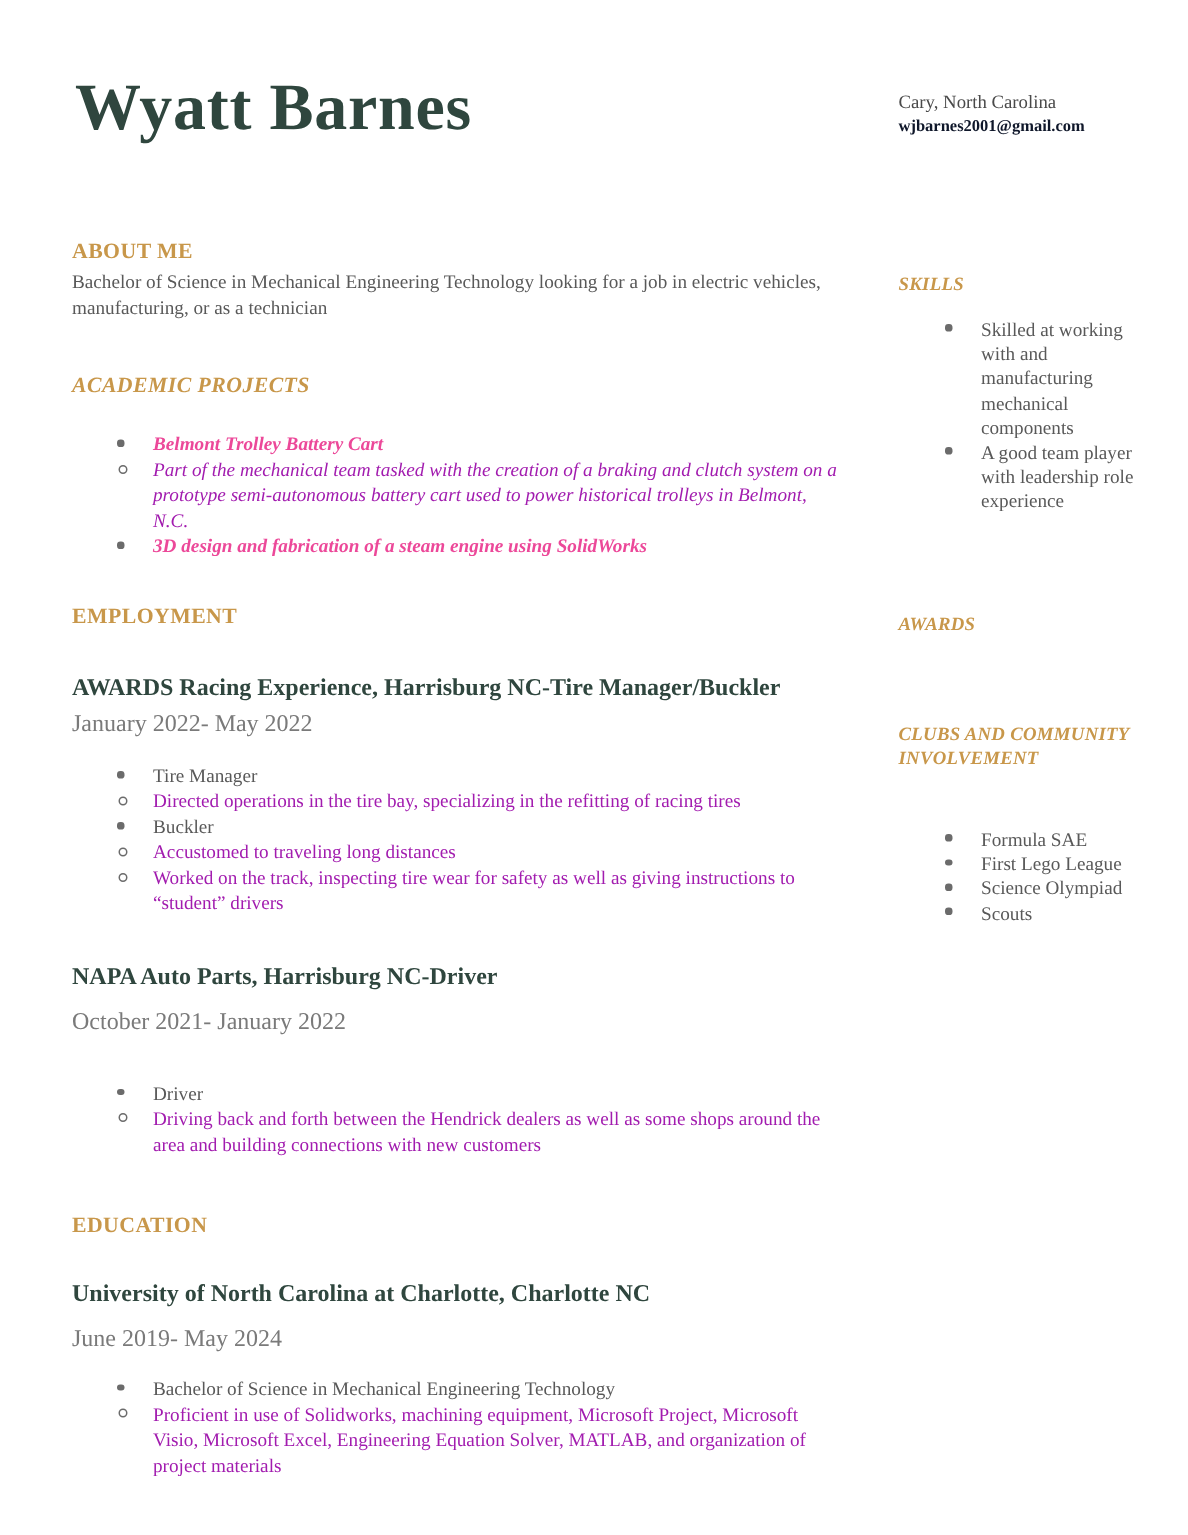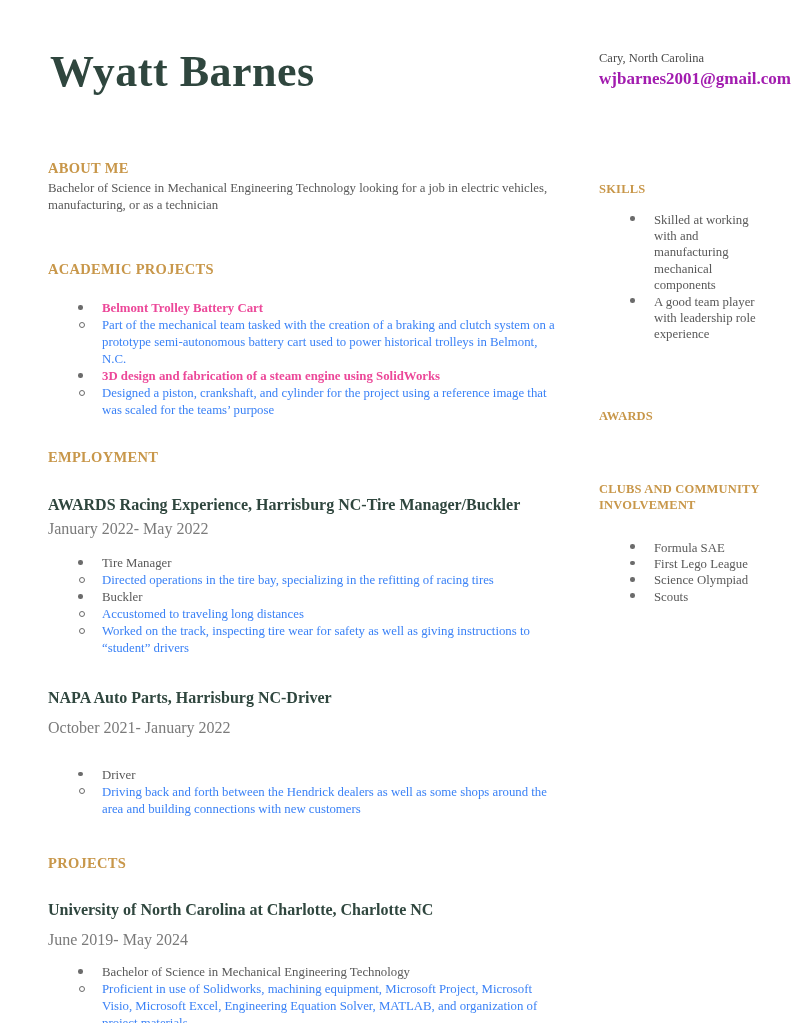--- a/index.html
+++ b/index.html
@@ -37,33 +37,33 @@
     font-size: 44px;
     font-weight: bold;
     color: #2f463e;
     letter-spacing: 0.5px;
     line-height: 1.1;
     white-space: nowrap;
   }
   .contact {
     position: absolute;
     left: 599px;
-    top: 49px;
+    top: 59px;
     width: 180px;
   }
   .contact-location {
     font-size: 12.5px;
     color: #4a4a4a;
     line-height: 1.45;
     white-space: nowrap;
   }
   .contact-email {
-    font-size: 17px;
-    font-weight: bold;
-    color: #a21caf;
+    font-size: 11px;
+    font-weight: bold;
+    color: #0f172a;
     line-height: 1.45;
     white-space: nowrap;
   }
 
   
   .main-col {
     position: absolute;
     left: 48px;
     top: 160px;
     width: 512px;
@@ -84,20 +84,21 @@
     line-height: 1.15;
     margin: 0 0 3px 0;
   }
   .side-heading {
     font-size: 12.5px;
     font-weight: bold;
     color: #c8974a;
     letter-spacing: 0.2px;
     line-height: 1.25;
     margin: 0 0 6px 0;
+    font-style: italic;
   }
 
   
   .about-text {
     font-size: 12.8px;
     color: #595959;
     line-height: 1.32;
     margin: 0;
   }
 
@@ -148,21 +149,21 @@
     list-style: none;
     margin: 0;
     padding: 0;
   }
   ul.lvl2 > li {
     position: relative;
     padding-left: 54px;
     margin: 0;
     font-size: 12.8px;
     line-height: 1.33;
-    color: #3b82f6;
+    color: #a21caf;
   }
   ul.lvl2 > li > .b2 {
     position: absolute;
     left: 31px;
     top: 0.36em;
     width: 4px;
     height: 4px;
     border-radius: 50%;
     border: 1px solid #6b6b6b;
     background: transparent;
@@ -206,21 +207,21 @@
     </div>
   </div>
 
   <div class="main-col">
 
     <div class="blk">
       <div class="section-heading">ABOUT ME</div>
       <p class="about-text">Bachelor of Science in Mechanical Engineering Technology looking for a job in electric vehicles, manufacturing, or as a technician</p>
     </div>
 
-    <div style="margin-top:48px;">
+    <div style="margin-top:36px;font-style:italic;">
       <div class="section-heading">ACADEMIC PROJECTS</div>
 
       <div style="margin-top:22px;">
         <ul class="lvl1">
           <li class="bold-item">
             <span class="b1"></span>
             <span class="li-text">Belmont Trolley Battery Cart</span>
           </li>
         </ul>
         <ul class="lvl2">
@@ -229,26 +230,20 @@
             <span class="li-text">Part of the mechanical team tasked with the creation of a braking and clutch system on a prototype semi-autonomous battery cart used to power historical trolleys in Belmont, N.C.</span>
           </li>
         </ul>
 
         <ul class="lvl1">
           <li class="bold-item">
             <span class="b1"></span>
             <span class="li-text">3D design and fabrication of a steam engine using SolidWorks</span>
           </li>
         </ul>
-        <ul class="lvl2">
-          <li>
-            <span class="b2"></span>
-            <span class="li-text">Designed a piston, crankshaft, and cylinder for the project using a reference image that was scaled for the teams’ purpose</span>
-          </li>
-        </ul>
       </div>
     </div>
 
     <div style="margin-top:30px;">
       <div class="section-heading">EMPLOYMENT</div>
 
       <div style="margin-top:29px;">
         <div class="entry-title">AWARDS Racing Experience, Harrisburg NC-Tire Manager/Buckler</div>
         <div class="entry-date">January 2022- May 2022</div>
 
@@ -300,21 +295,21 @@
             <li>
               <span class="b2"></span>
               <span class="li-text">Driving back and forth between the Hendrick dealers as well as some shops around the area and building connections with new customers</span>
             </li>
           </ul>
         </div>
       </div>
     </div>
 
     <div style="margin-top:37px;">
-      <div class="section-heading">PROJECTS</div>
+      <div class="section-heading">EDUCATION</div>
 
       <div style="margin-top:28px;">
         <div class="entry-title">University of North Carolina at Charlotte, Charlotte NC</div>
         <div class="entry-date" style="margin-top:9px;">June 2019- May 2024</div>
 
         <div style="margin-top:13px;">
           <ul class="lvl1">
             <li>
               <span class="b1"></span>
               <span class="li-text">Bachelor of Science in Mechanical Engineering Technology</span>
@@ -347,21 +342,21 @@
         </li>
       </ul>
     </div>
 
     <div style="margin-top:66px;">
       <div class="side-heading">AWARDS</div>
     </div>
 
     <div style="margin-top:58px;">
       <div class="side-heading">CLUBS AND COMMUNITY INVOLVEMENT</div>
-      <ul class="side-list" style="margin-top:26px;">
+      <ul class="side-list" style="margin-top:38px;">
         <li>
           <span class="bs"></span>
           <span class="li-text">Formula SAE</span>
         </li>
         <li>
           <span class="bs"></span>
           <span class="li-text">First Lego League</span>
         </li>
         <li>
           <span class="bs"></span>

